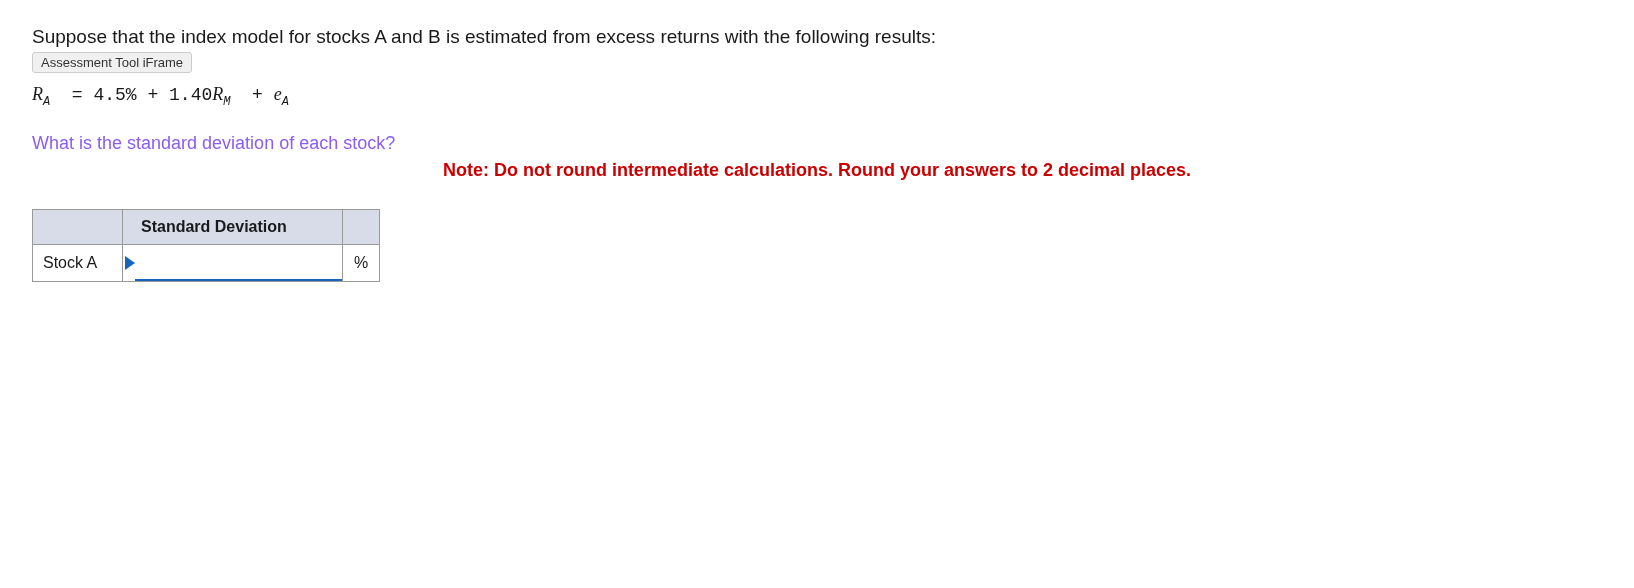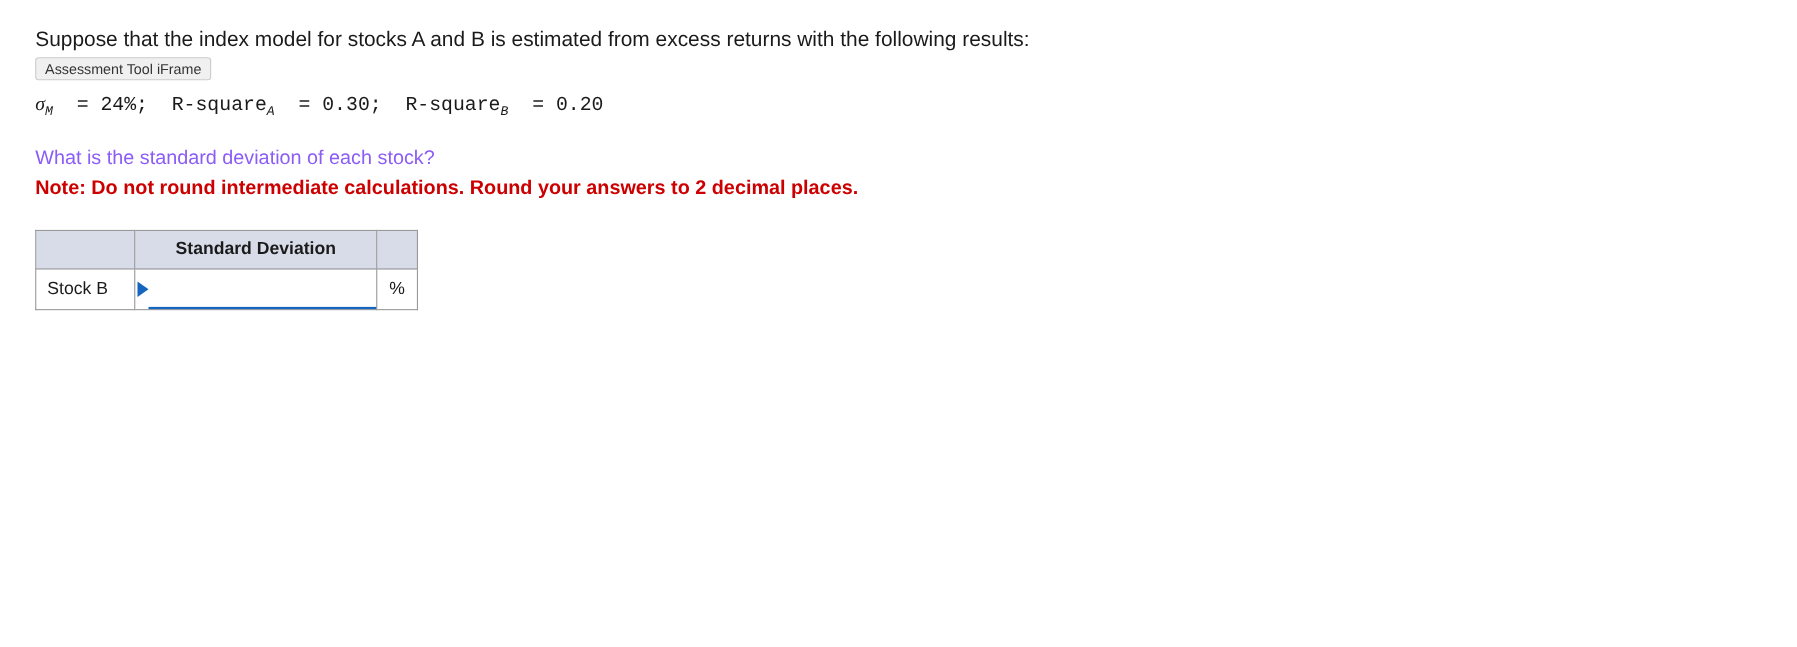--- a/index.html
+++ b/index.html
@@ -38,36 +38,37 @@
       font-size: 18px;
       margin-bottom: 6px;
       color: #8b5cf6;
     }
 
     .note-text {
       font-size: 18px;
       color: #cc0000;
       font-weight: bold;
       margin-bottom: 28px;
+      text-align: center;
     }
 
     
     .answer-table {
       border-collapse: collapse;
       margin-top: 8px;
       min-width: 320px;
     }
 
     .answer-table th {
       background: #d8dce8;
       border: 1px solid #999;
       padding: 8px 18px;
       font-size: 16px;
       font-weight: bold;
-      text-align: center;
+      text-align: left;
     }
 
     .answer-table td {
       border: 1px solid #999;
       padding: 6px 10px;
       font-size: 16px;
     }
 
     .answer-table td.row-label {
       background: #ffffff;
@@ -130,43 +131,42 @@
 <body>
 
 
 
 <p class="problem-text">Suppose that the index model for stocks A and B is estimated from excess returns with the following results:</p>
 
 <span class="iframe-badge">Assessment Tool iFrame</span>
 
 <div class="eq-block">
   <div class="eq-line">
-    <span class="var-italic">σ</span><sub class="subscript">M</sub>
-    &nbsp;= 24%;&nbsp; R-square<sub class="subscript" style="font-style:italic">A</sub>
-    &nbsp;= 0.30;&nbsp; R-square<sub class="subscript" style="font-style:italic">B</sub>
-    &nbsp;= 0.20
+    <span class="var-italic">R</span><sub class="subscript">A</sub>
+    &nbsp;= 4.5% + 1.40<span class="var-italic">R</span><sub class="subscript">M</sub>
+    &nbsp;+ <span class="var-italic">e</span><sub class="subscript">A</sub>
   </div>
 </div>
 
 <br>
 
 <p class="question-text">What is the standard deviation of each stock?</p>
 <p class="note-text">Note: Do not round intermediate calculations. Round your answers to 2 decimal places.</p>
 
 <table class="answer-table">
   <thead>
     <tr>
       <th></th>
       <th>Standard Deviation</th>
       <th></th>
     </tr>
   </thead>
   <tbody>
     <tr>
-      <td class="row-label">Stock B</td>
+      <td class="row-label">Stock A</td>
       <td class="input-cell">
         <div class="input-wrapper">
           <span class="arrow-indicator"></span>
           <input class="answer-input" type="text" value="" placeholder="" style="">
         </div>
       </td>
       <td class="percent-cell">%</td>
     </tr>
   </tbody>
 </table>

